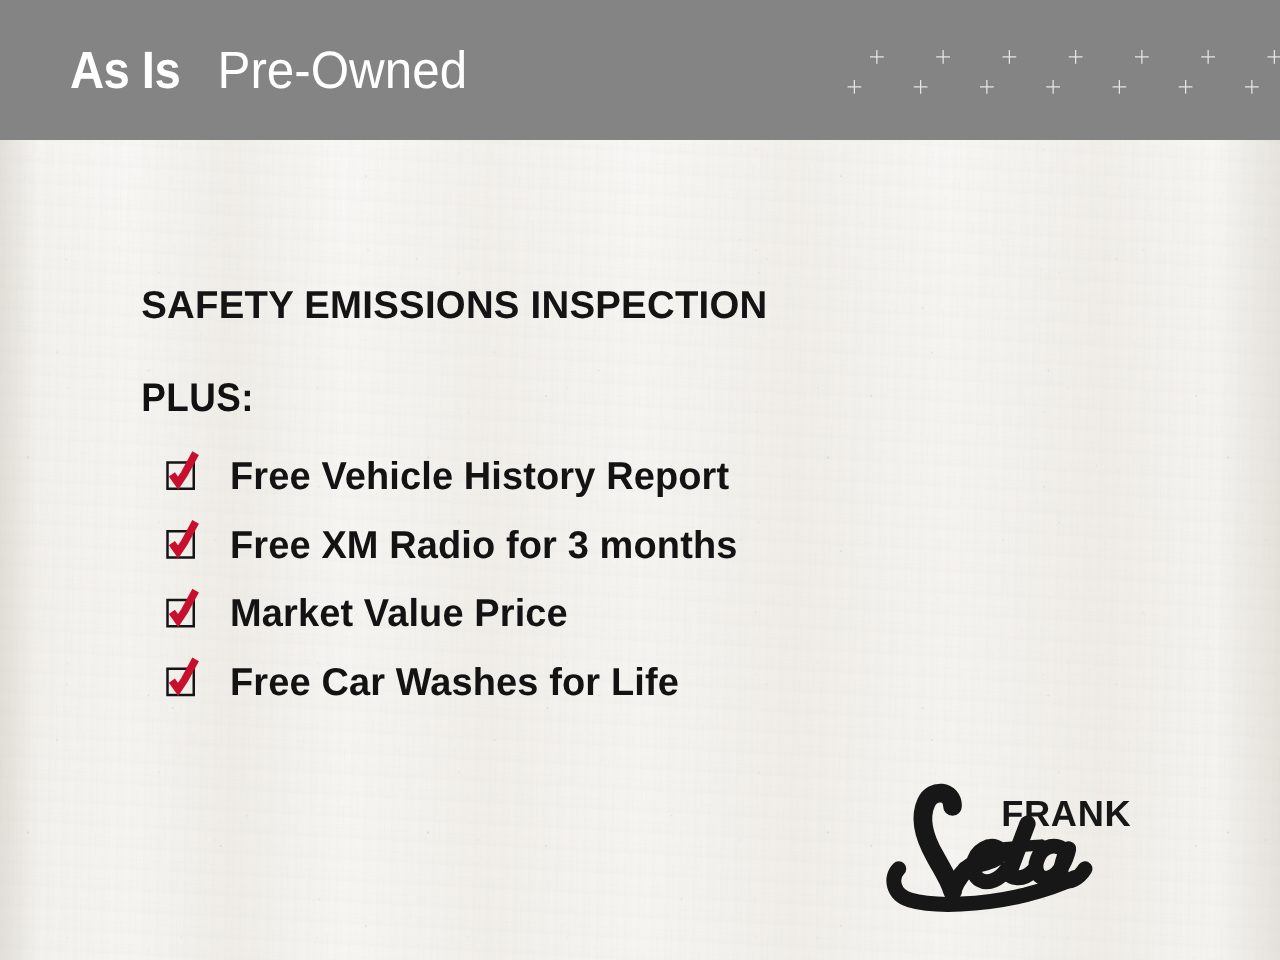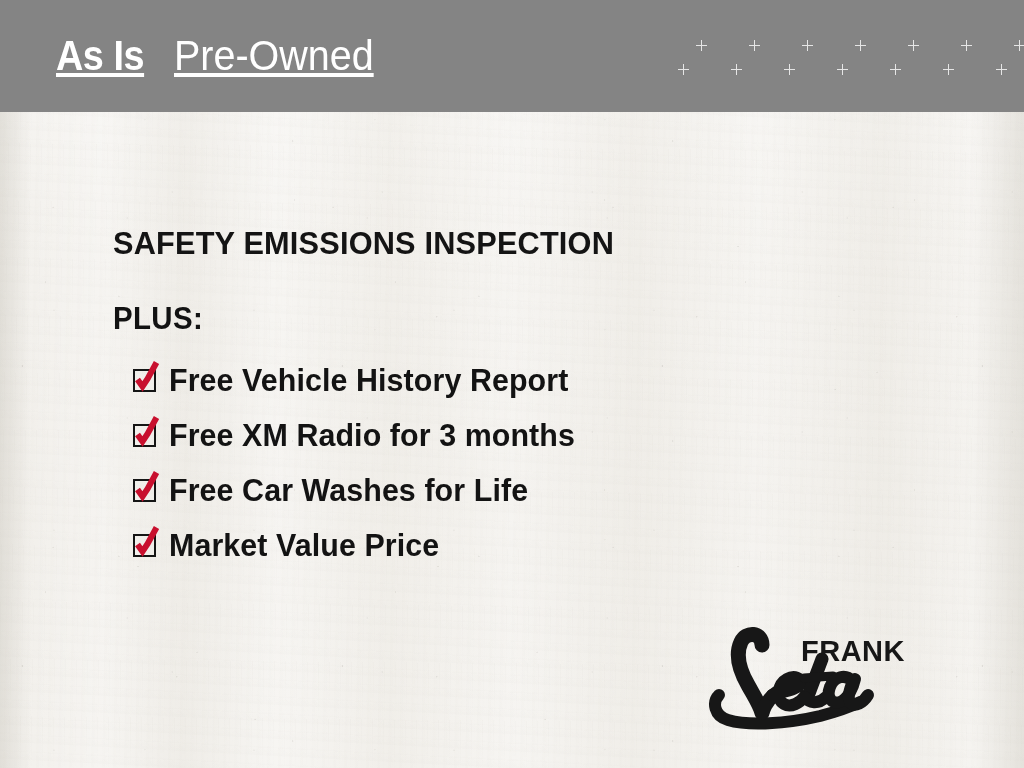--- a/index.html
+++ b/index.html
@@ -98,21 +98,20 @@
     background: #848484;
   }
   .header-title {
     position: absolute;
     left: 56px;
     top: 35px;
     display: flex;
     align-items: baseline;
     white-space: nowrap;
     color: #ffffff;
-    text-decoration: underline;
   }
   .title-strong {
     font-family: "Liberation Sans Narrow", "Liberation Sans", sans-serif;
     font-weight: bold;
     font-size: 42px;
     letter-spacing: -0.5px;
     line-height: 1;
     transform: scaleX(0.90);
     transform-origin: left bottom;
   }
@@ -208,20 +207,21 @@
     position: absolute;
     left: 133px;
     top: 338px;
     width: 620px;
   }
   .check-item {
     position: relative;
     height: 55px;
     display: flex;
     align-items: center;
+    gap: 15px;
   }
   .checkbox {
     position: relative;
     width: 25px;
     height: 25px;
     flex: 0 0 auto;
     margin-right: 11px;
     margin-top: 1px;
   }
   .checkbox .box {
@@ -338,31 +338,31 @@
         <span class="check-label">Free XM Radio for 3 months</span>
       </div>
 
       <div class="check-item">
         <span class="checkbox">
           <span class="box"></span>
           <svg viewBox="0 0 34 36" xmlns="http://www.w3.org/2000/svg" aria-hidden="true">
             <path d="M5.5 20.5 L10.5 27.5 L15.5 20 L24.5 3.5" fill="none" stroke="#c8102e" stroke-width="6" stroke-linecap="butt" stroke-linejoin="miter"></path>
           </svg>
         </span>
-        <span class="check-label">Free Car Washes for Life</span>
+        <span class="check-label">Market Value Price</span>
       </div>
 
       <div class="check-item">
         <span class="checkbox">
           <span class="box"></span>
           <svg viewBox="0 0 34 36" xmlns="http://www.w3.org/2000/svg" aria-hidden="true">
             <path d="M5.5 20.5 L10.5 27.5 L15.5 20 L24.5 3.5" fill="none" stroke="#c8102e" stroke-width="6" stroke-linecap="butt" stroke-linejoin="miter"></path>
           </svg>
         </span>
-        <span class="check-label">Market Value Price</span>
+        <span class="check-label">Free Car Washes for Life</span>
       </div>
 
 
     </div>
 
     <div class="logo">
       <svg viewBox="0 0 215 112" xmlns="http://www.w3.org/2000/svg">
 
         <text class="logo-frank-text" x="101" y="38">FRANK</text>
 

